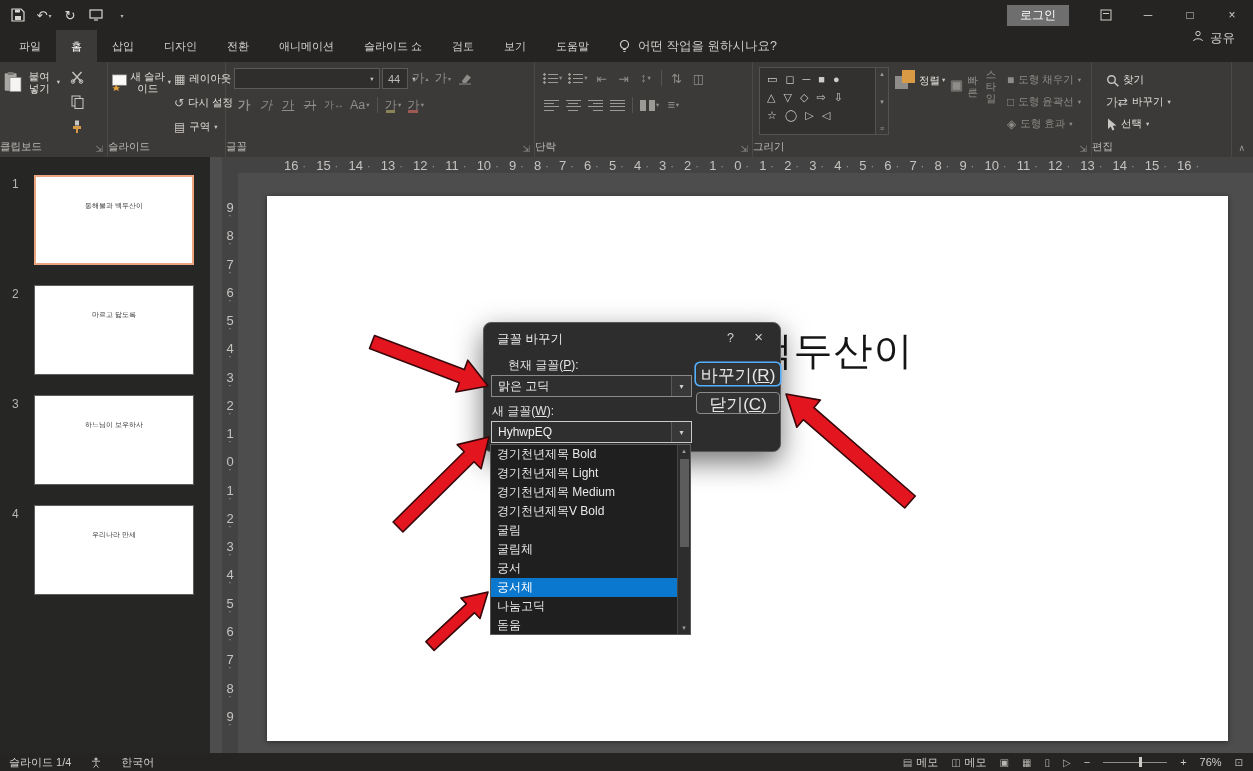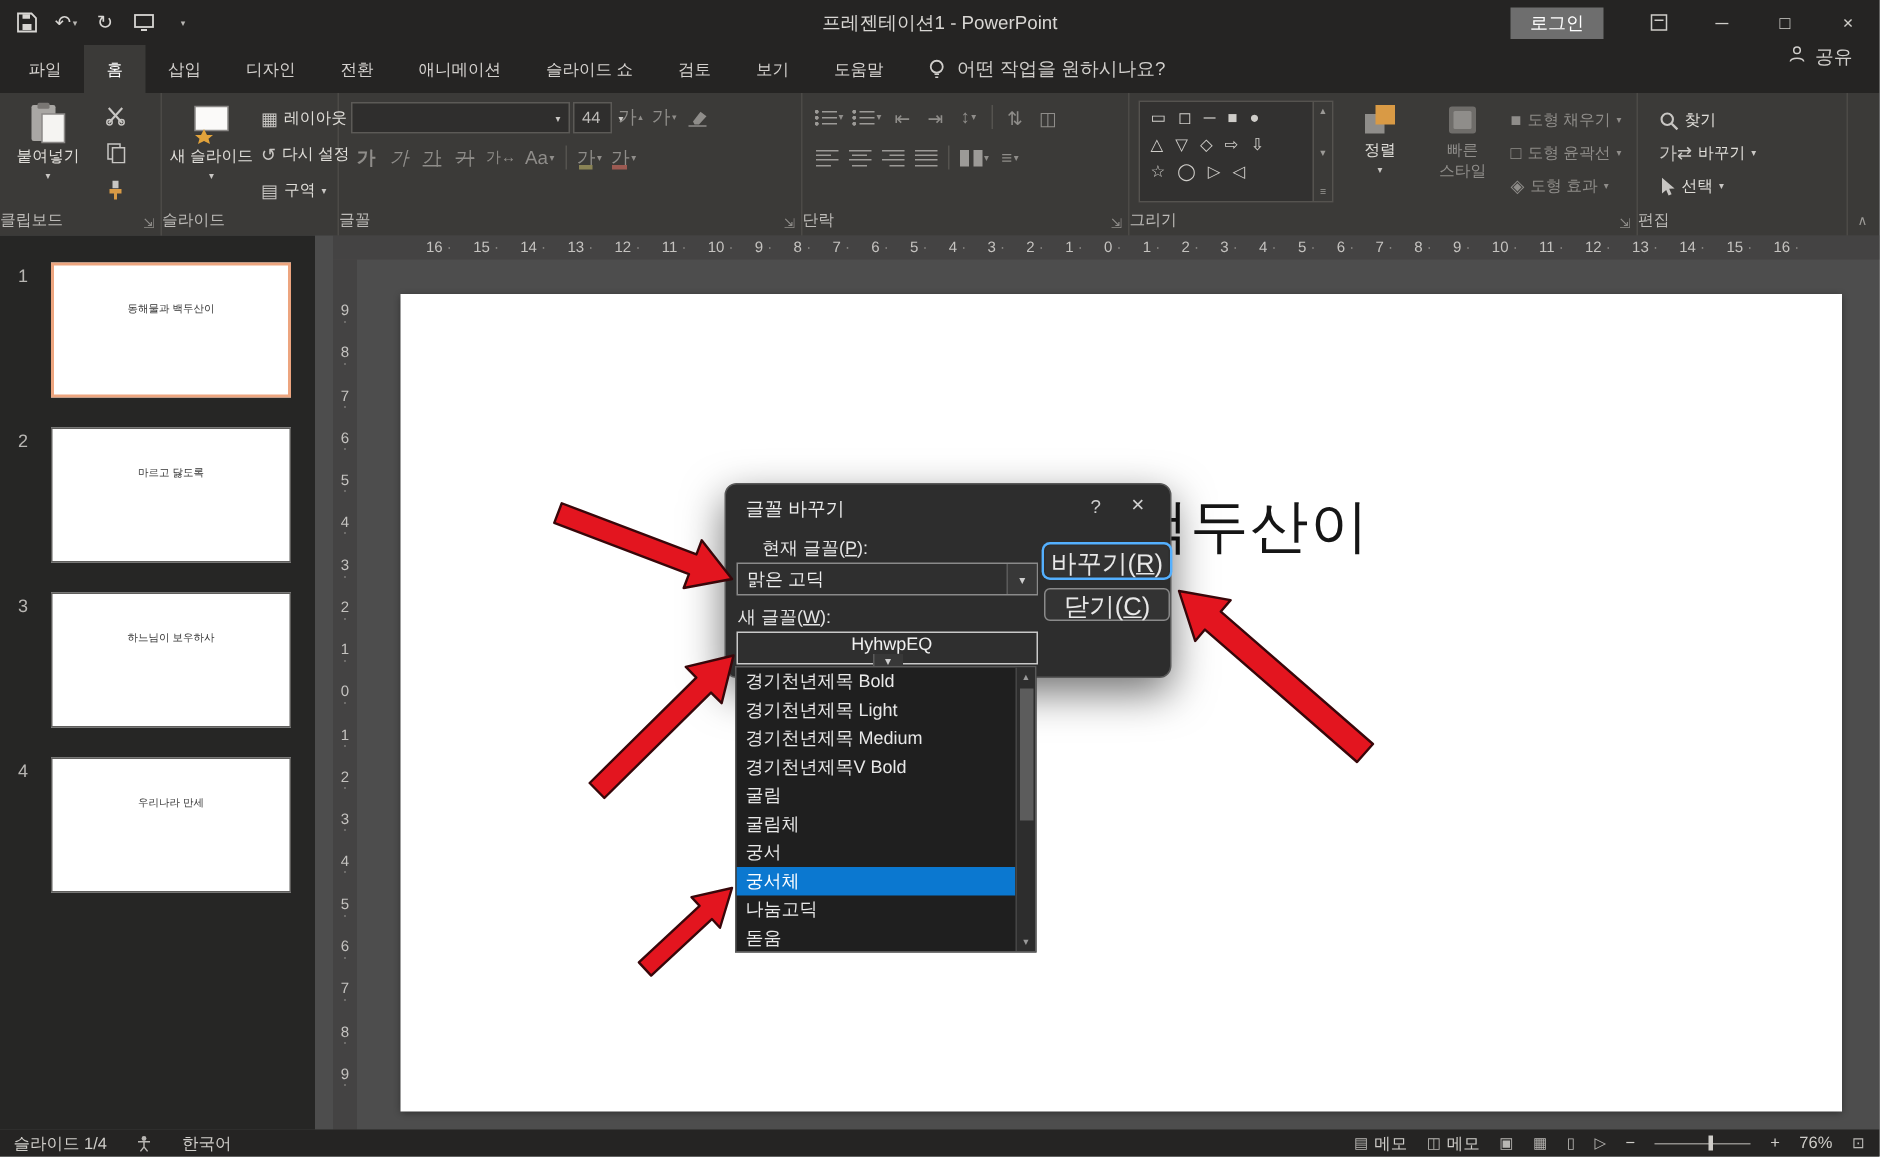--- a/index.html
+++ b/index.html
@@ -23,21 +23,21 @@
 .tab.active{background:#3b3a38;color:#fff;}
 .tellme{display:flex;align-items:center;gap:7px;margin-left:14px;font-size:12.5px;color:#d0cecb;}
 .share{margin-left:auto;display:flex;gap:6px;padding-right:18px;font-size:12.5px;color:#d0cecb;}
 
 
 .ribbon{position:absolute;top:62px;left:0;right:0;height:95px;background:#3b3a38;z-index:28;}
 .rgroup{position:absolute;top:0;height:95px;border-right:1px solid #4c4a47;}
 .rgroup-label{position:absolute;bottom:3px;left:0;right:0;font-size:10.5px;color:#bdbbb8;}
 .launcher{position:absolute;right:4px;bottom:3px;font-size:9px;color:#8f8d8a;line-height:10px;}
 .collapse-ribbon{position:absolute;right:8px;bottom:4px;font-size:9px;color:#9c9a97;}
-.bigbtn{position:absolute;display:flex;flex-direction:column;align-items:center;gap:2px;padding-top:4px;font-size:10.5px;color:#e0ded9;text-align:center;line-height:12px;}
+.bigbtn{position:absolute;display:flex;align-items:center;gap:2px;padding-top:4px;font-size:10.5px;color:#e0ded9;text-align:center;line-height:12px;}
 .bigbtn.dis{color:#8f8d8a;}
 .smallcol{position:absolute;top:4px;display:flex;flex-direction:column;gap:3px;}
 .sbtn{width:22px;height:22px;display:flex;align-items:center;justify-content:center;}
 .rrow{position:absolute;display:flex;align-items:center;gap:4px;height:20px;font-size:10.5px;color:#e0ded9;white-space:nowrap;}
 .rrow.dis{color:#8f8d8a;}
 .rrow .gi{font-size:12px;color:#c9c7c4;line-height:12px;}
 .rrow.dis .gi{color:#8f8d8a;}
 .dd{font-size:6.5px;color:#c9c7c4;}
 .dis .dd{color:#8f8d8a;}
 .fontrow{position:absolute;display:flex;align-items:center;gap:2px;}
@@ -59,21 +59,21 @@
 .ic-ar{background-position:0 1px,5px 4.2px,0 7.4px,5px 10.6px;}
 .ic-aj{background-size:15px 1.4px,15px 1.4px,15px 1.4px,15px 1.4px;background-position:0 1px,0 4.2px,0 7.4px,0 10.6px;}
 .ic-cols{background-image:linear-gradient(#9c9a97,#9c9a97),linear-gradient(#9c9a97,#9c9a97);background-size:6px 11px,6px 11px;background-position:0 1px,9px 1px;}
 .shape-gallery{position:absolute;left:6px;top:5px;width:130px;height:68px;background:#323130;border:1px solid #55534f;overflow:hidden;}
 .sg-row{display:flex;gap:8px;padding:5px 7px 0;color:#cfcdc9;font-size:11px;line-height:13px;}
 .sg-scroll{position:absolute;right:0;top:0;bottom:0;width:13px;background:#3b3a38;border-left:1px solid #55534f;display:flex;flex-direction:column;align-items:center;justify-content:space-between;padding:2px 0;font-size:7px;color:#9c9a97;}
 
 
 .hruler{position:absolute;left:222px;top:157px;width:1031px;height:16px;background:#444343;z-index:5;}
 .hruler-nums{position:absolute;left:62px;top:0;width:916px;height:16px;display:flex;justify-content:space-between;align-items:center;}
-.rnum{font-size:10px;color:#c5c3c0;}
+.rnum{font-size:13px;color:#c5c3c0;}
 .hruler .rnum::after{content:" ·";color:#8f8d8a;}
 .vruler{position:absolute;left:222px;top:173px;width:16px;height:580px;background:#444343;z-index:5;}
 .vruler-nums{position:absolute;top:30px;left:0;width:16px;height:524px;display:flex;flex-direction:column;justify-content:space-between;align-items:center;}
 .vruler .rnum{display:flex;flex-direction:column;align-items:center;line-height:9px;}
 .vruler .rnum::after{content:"·";color:#8f8d8a;line-height:6px;}
 
 
 .thumbs{position:absolute;left:0;top:157px;width:210px;bottom:18px;background:#262625;padding-top:18px;z-index:6;}
 .thumb-row{position:relative;height:110px;}
 .thumb-num{position:absolute;left:12px;top:2px;font-size:12px;color:#b8b6b3;}
@@ -97,21 +97,21 @@
 .zs-thumb{position:absolute;left:36px;top:0;width:3px;height:10px;background:#cfcdc9;}
 
 
 .dialog{position:absolute;left:483px;top:322px;width:298px;height:130px;background:#2d2d2d;border:1px solid #585858;border-radius:8px;box-shadow:0 10px 28px rgba(0,0,0,.55);z-index:40;color:#e6e6e6;}
 .dlg-title{position:absolute;left:13px;top:8px;font-size:12.5px;color:#ececec;}
 .dlg-help{position:absolute;right:46px;top:8px;font-size:12.5px;color:#cfcfcf;}
 .dlg-x{position:absolute;right:17px;top:5px;font-size:15px;color:#cfcfcf;}
 .dlg-label{position:absolute;left:8px;font-size:12px;color:#e4e4e4;}
 .u{text-decoration:underline;}
 .dialog .combo{position:absolute;left:7px;width:201px;height:22px;background:#2f2f2f;border:1px solid #8a8a8a;display:flex;align-items:center;}
-.dialog .combo.focused{border-color:#c9c9c9;flex-direction:column;}
+.dialog .combo.focused{border-color:#c9c9c9;}
 .combo-val{flex:1;padding-left:6px;font-size:12px;color:#f0f0f0;white-space:nowrap;}
 .combo-btn{width:20px;height:100%;display:flex;align-items:center;justify-content:center;color:#cfcfcf;font-size:8px;border-left:1px solid #5a5a5a;background:#383838;}
 .dlg-btn{position:absolute;left:212px;width:84px;height:22px;background:#333;border:1px solid #8a8a8a;border-radius:4px;color:#e8e8e8;font-size:17px;font-family:inherit;}
 .dlg-btn.primary{box-shadow:0 0 0 1.6px #54b0ff;border-color:#2f2f2f;}
 
 
 .font-list-pop{position:absolute;left:490px;top:444px;width:201px;height:191px;z-index:45;background:#1f1f1f;border:1px solid #5a5a5a;}
 .font-list{position:absolute;left:0;top:0;right:13px;bottom:0;overflow:hidden;}
 .font-item{height:19px;line-height:19px;padding-left:6px;font-size:12px;color:#e8e8e8;white-space:nowrap;}
 .font-item.selected{background:#0b78d0;color:#fff;}
@@ -141,21 +141,20 @@
       <div class="qat-btn">
         <svg width="14" height="12" viewBox="0 0 14 12">
             <rect x="1" y="1" width="12" height="8" fill="none" stroke="#d8d6d3" stroke-width="1.2"></rect>
             <path d="M5 11h4" stroke="#d8d6d3" stroke-width="1.2"></path>
           </svg>
       </div>
       <div class="qat-btn">
           <span class="mini">▾</span>
         </div>
     </div>
-    <div class="title-center">프레젠테이션1 - PowerPoint</div>
     <div class="tb-right">
       <div class="login-btn">로그인</div>
       <div class="win-btn">
         <svg width="12" height="12" viewBox="0 0 12 12">
             <rect x="1" y="1" width="10" height="10" fill="none" stroke="#cfcdc9"></rect>
             <path d="M3 4.5h6" stroke="#cfcdc9"></path>
           </svg>
       </div>
       <div class="win-btn">─</div>
       <div class="win-btn">□</div>

